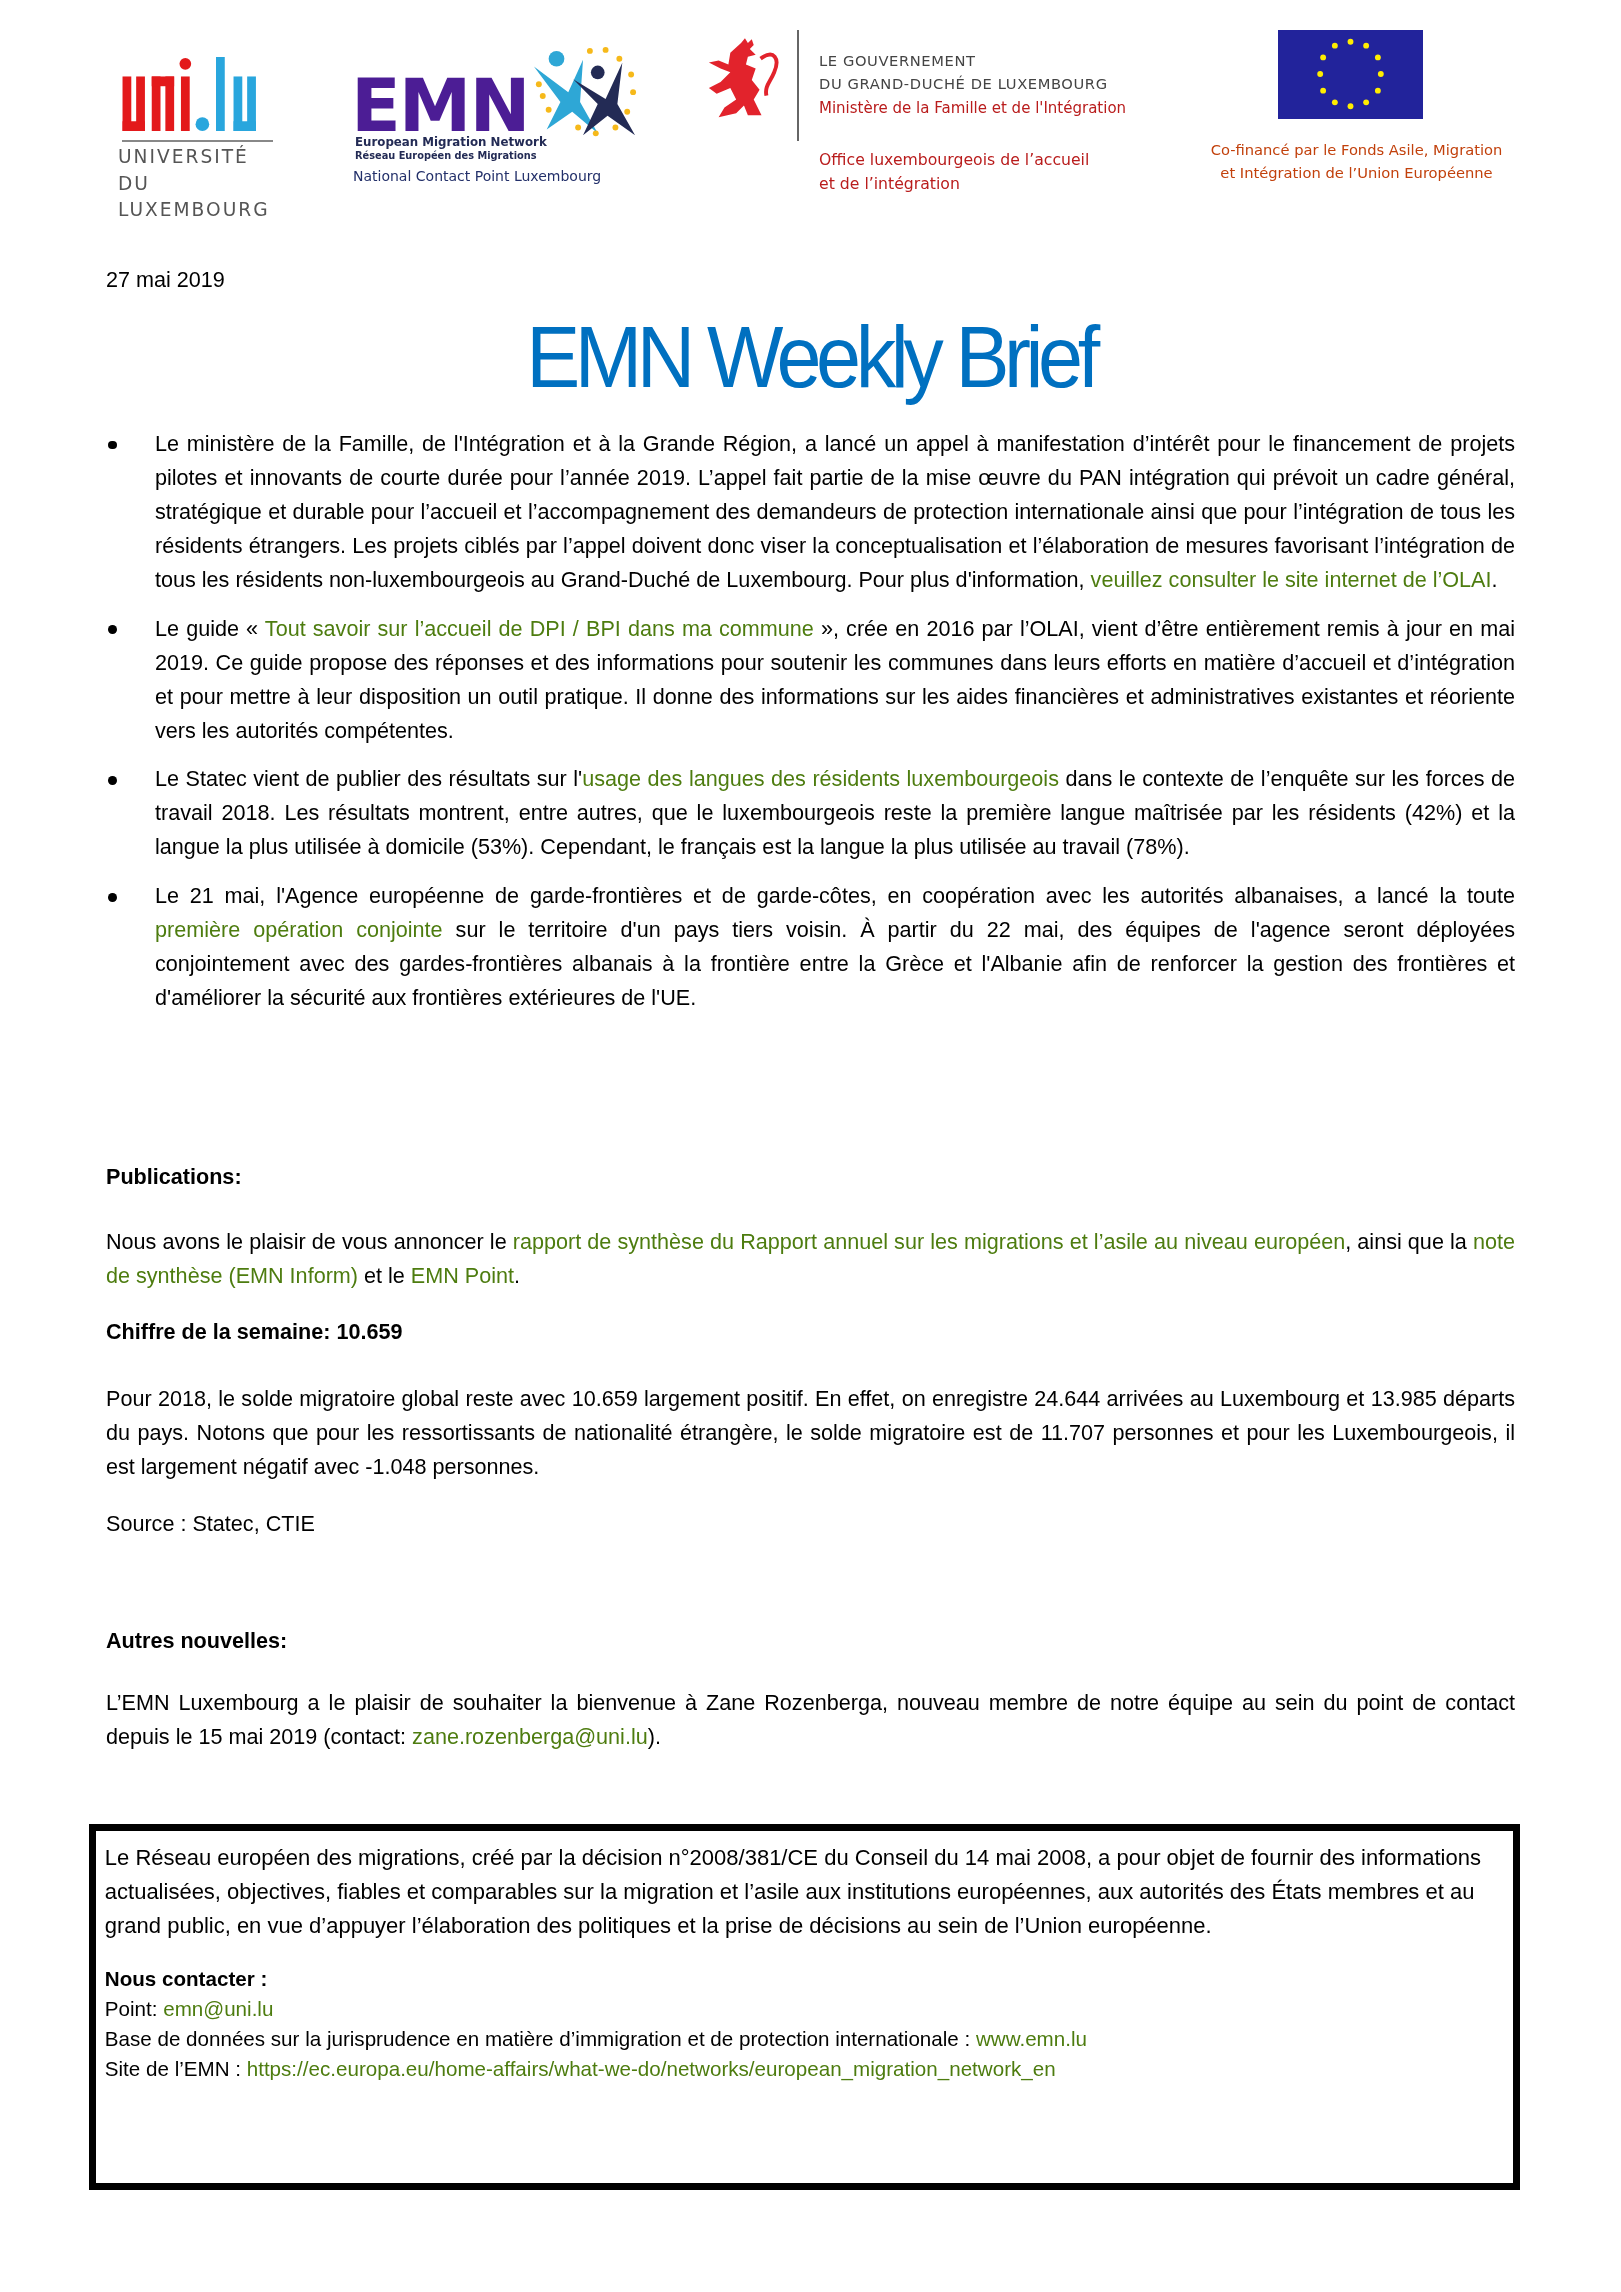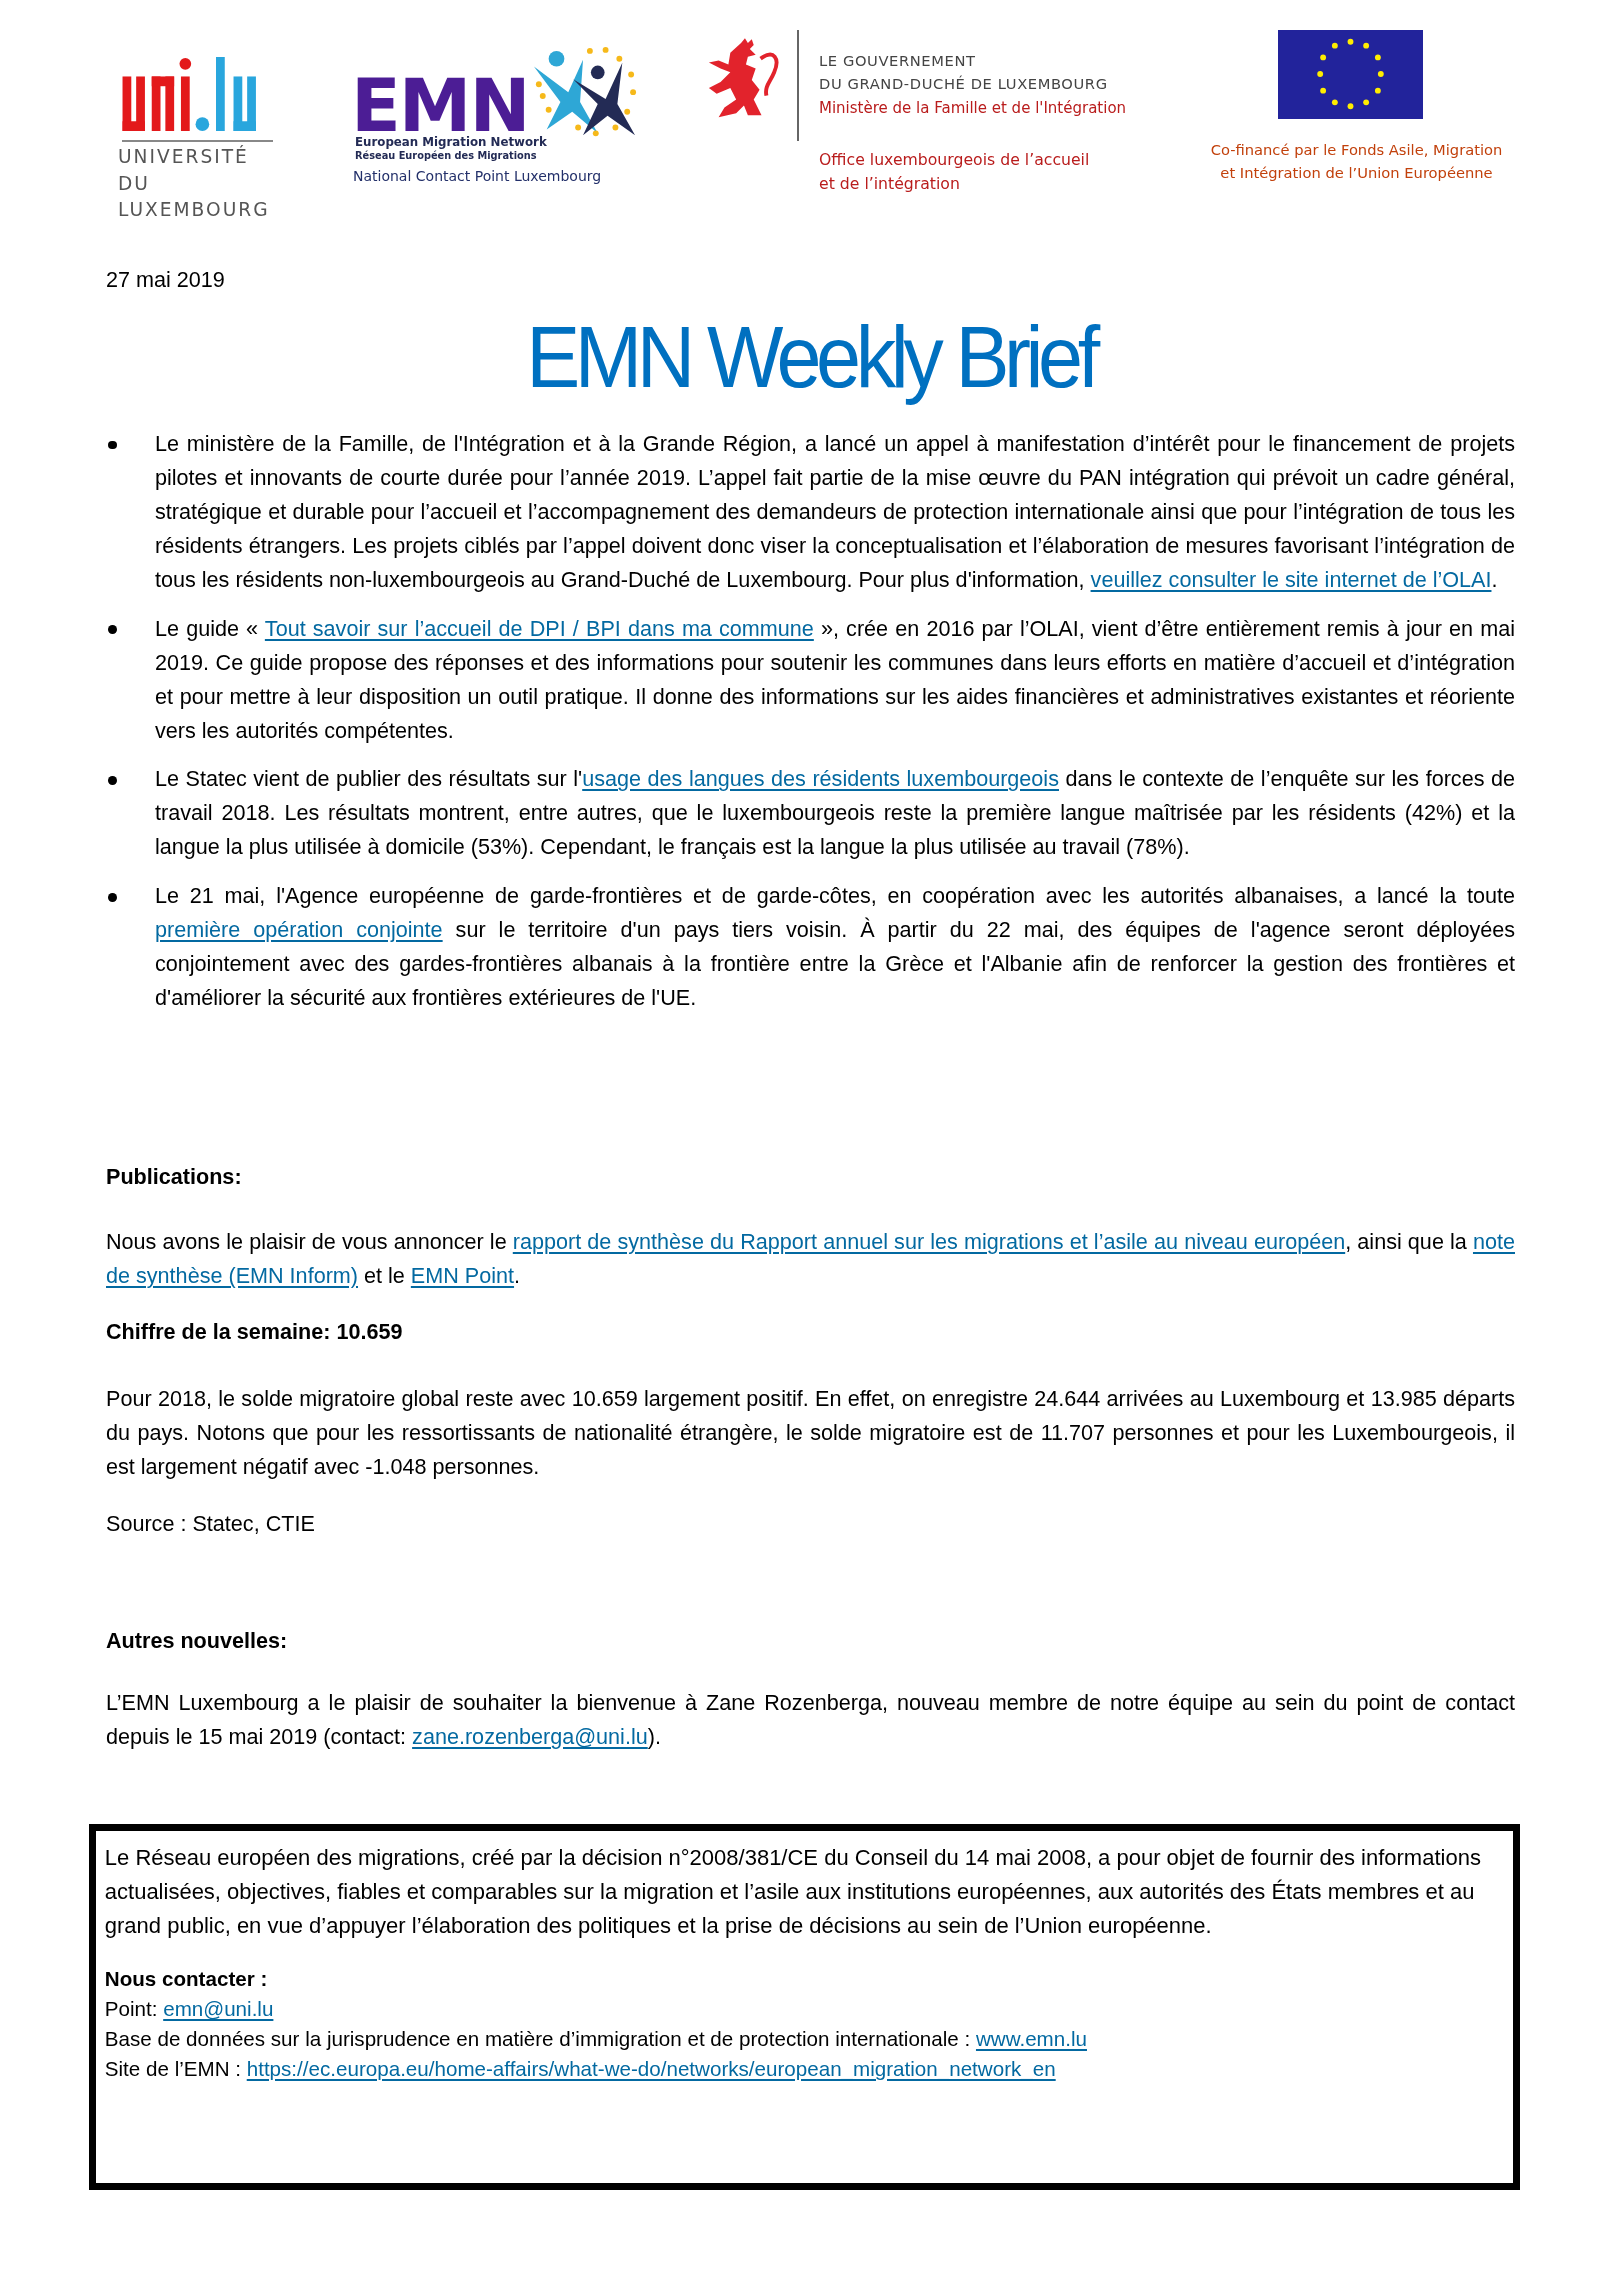--- a/index.html
+++ b/index.html
@@ -1,19 +1,19 @@
 <!DOCTYPE html>
 <html><head>
 <meta charset="utf-8">
 <style>
   html, body { margin:0; padding:0; background:#ffffff; }
   body { width:1621px; height:2293px; position:relative; overflow:hidden;
          font-family:"Liberation Sans", sans-serif; color:#000; }
   .abs { position:absolute; }
-  a, .link { color:#0369a1; text-decoration:underline; text-decoration-thickness:2px; text-underline-offset:2.9px; }
+  a, .link { color:#4d7c0f; text-decoration-thickness:2px; text-underline-offset:2.9px; }
 
   
   .uni-glyphs { left:122px; top:57px; width:151px; height:74px; display:flex; align-items:flex-end; gap:4.9px; }
   .uni-rule { left:122px; top:140px; width:151px; height:2px; background:#888; }
   .uni-text { left:118px; top:144px; width:162px; font-family:"DejaVu Sans", sans-serif; font-size:18.6px; line-height:26.5px; letter-spacing:2px; color:#555; }
 
   .emn-letters { left:351px; top:69px; font-family:"DejaVu Sans", sans-serif; font-weight:bold; font-size:73px; line-height:73px; color:#4c1d95; letter-spacing:-2px; }
   .emn-figs { left:529px; top:45px; width:110px; height:108px; }
   .emn-sub1 { left:355px; top:135px; font-family:"DejaVu Sans", sans-serif; font-weight:bold; font-size:11.8px; color:#232b55; }
   .emn-sub2 { left:355px; top:150px; font-family:"DejaVu Sans", sans-serif; font-weight:bold; font-size:9.8px; color:#232b55; }

